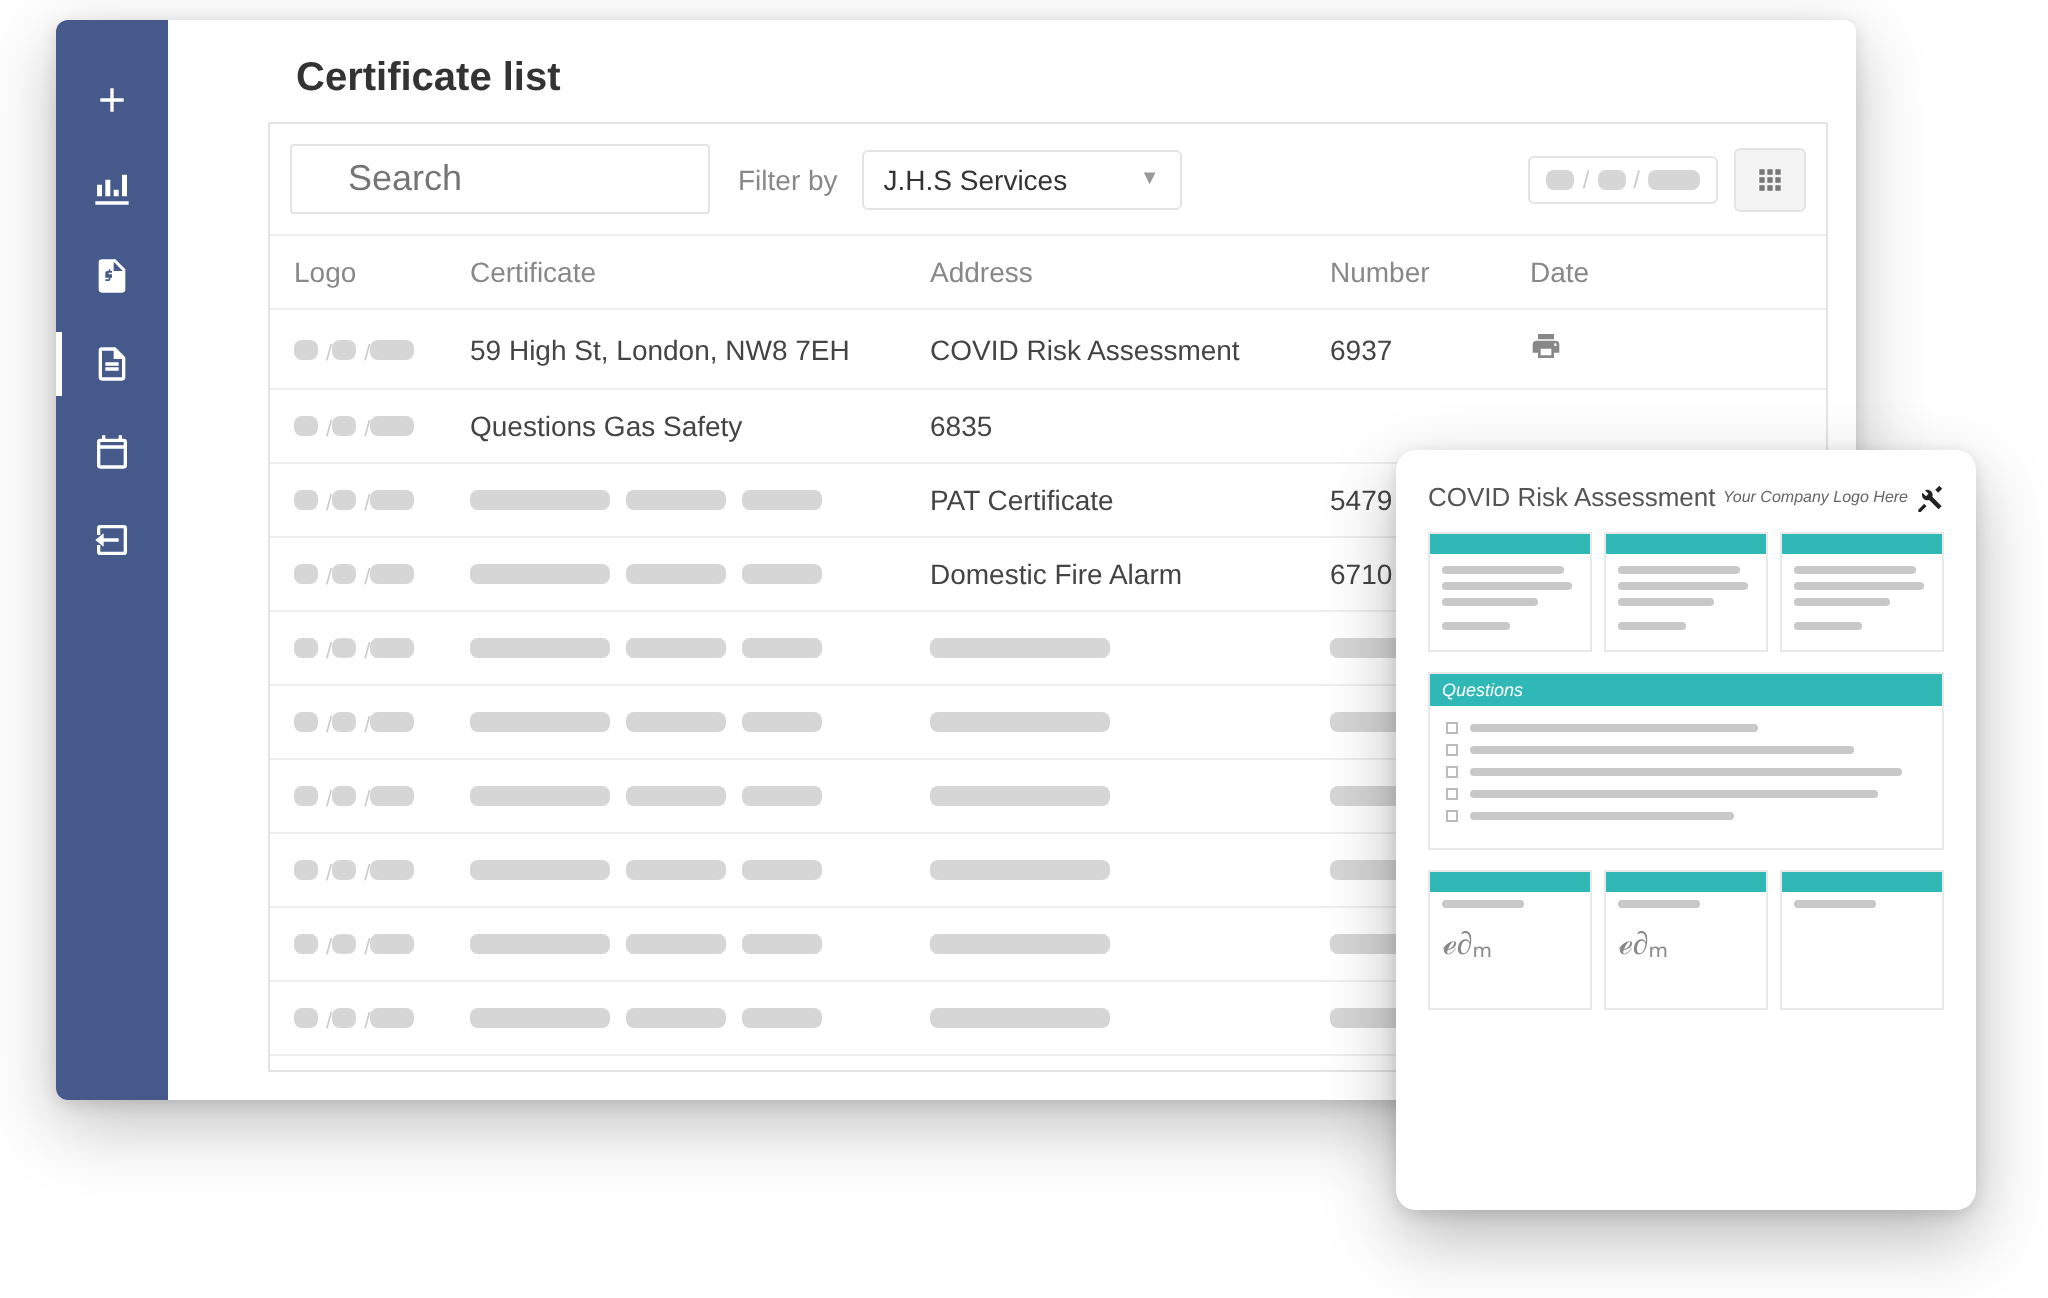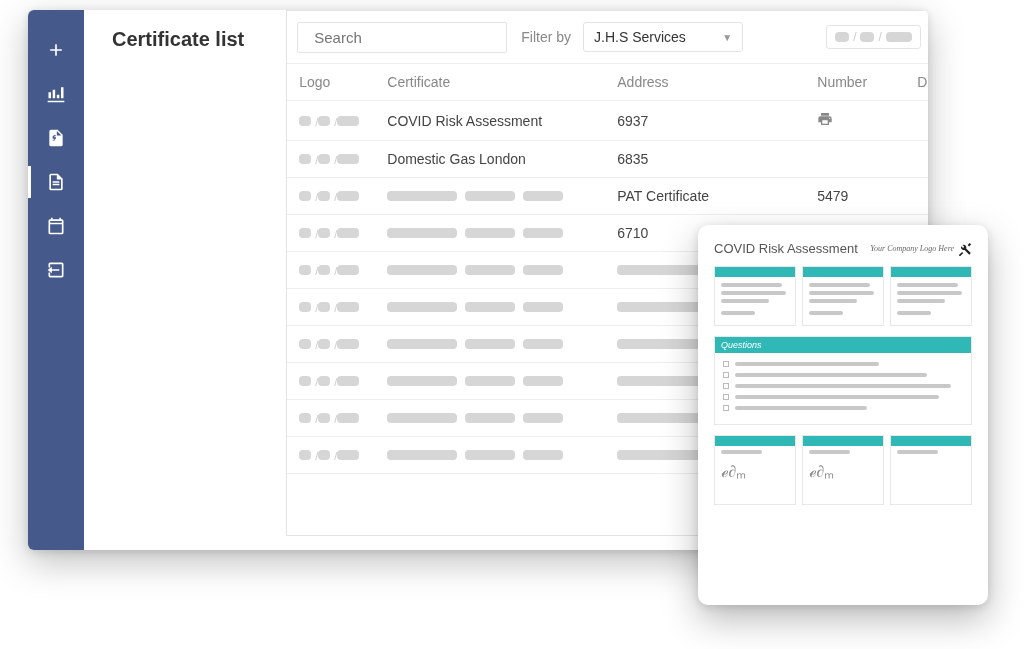--- a/index.html
+++ b/index.html
@@ -48,20 +48,22 @@
     top: 6px;
     bottom: 6px;
     width: 3px;
     background: #fff;
   }
   .sidebar-item svg { width: 20px; height: 20px; fill: #fff; }
   .main {
     flex: 1;
     background: #fff;
     display: flex;
+    flex-direction: column;
+    padding-left: 36px;
   }
   .page-title {
     padding: 18px 28px 10px 28px;
     font-size: 20px;
     font-weight: 600;
     color: #333;
   }
   .panel {
     margin: 0 14px 14px 14px;
     border: 1px solid #e4e4e4;
@@ -83,24 +85,25 @@
     border: 1px solid #e4e4e4;
     border-radius: 2px;
     padding: 6px 10px;
     width: 210px;
     color: #aaa;
   }
   .search-box svg { width: 14px; height: 14px; fill: #bbb; margin-right: 6px;}
   .search-input {
     border: none;
     outline: none;
-    font-size: 15px;
+    font-size: 18px;
     color: #666;
     flex: 1;
     background: transparent;
+    margin-left: 12px;
   }
   .filter-label {
     color: #888;
     font-size: 14px;
     margin-left: 6px;
     margin-right: 4px;
   }
   .company-select {
     border: 1px solid #e4e4e4;
     border-radius: 3px;
@@ -183,21 +186,20 @@
     font-weight: 500;
   }
   .logo-ph {
     font-size: 8px;
     font-style: italic;
     color: #666;
     text-align: left;
     display: flex;
     align-items: center;
     gap: 4px;
-    font-family: Liberation Serif, serif;
   }
   .logo-ph svg { width: 14px; height: 14px; fill: #222;}
   .cert-grid {
     display: grid;
     grid-template-columns: 1fr 1fr 1fr;
     gap: 6px;
     margin-bottom: 10px;
   }
   .cert-box {
     border: 1px solid #e8e8e8;
@@ -330,42 +332,44 @@
         <div class="thead">
           <div>Logo</div>
           <div>Certificate</div>
           <div>Address</div>
           <div>Number</div>
           <div>Date</div>
         </div>
         <div id="tbody">
             <div class="trow">
               <div class="cell-placeholder"><span class="placeholder-pill" style="width:12px"></span><span style="color:#ccc;font-size:11px">/</span><span class="placeholder-pill" style="width:12px"></span><span style="color:#ccc;font-size:11px">/</span><span class="placeholder-pill" style="width:22px"></span></div>
+              <div>59 High St, London, NW8 7EH</div>
               <div>COVID Risk Assessment</div>
               <div>6937</div>
               <div class="view-icon"><svg viewBox="0 0 24 24">
                   <path d="M19 8H5a3 3 0 0 0-3 3v6h4v4h12v-4h4v-6a3 3 0 0 0-3-3zm-3 11H8v-5h8v5zm3-7a1 1 0 1 1 1-1 1 1 0 0 1-1 1zM18 3H6v4h12V3z"></path>
                 </svg></div>
             </div>
             <div class="trow">
               <div class="cell-placeholder"><span class="placeholder-pill" style="width:12px"></span><span style="color:#ccc;font-size:11px">/</span><span class="placeholder-pill" style="width:12px"></span><span style="color:#ccc;font-size:11px">/</span><span class="placeholder-pill" style="width:22px"></span></div>
-              <div>Domestic Gas London</div>
+              <div>Questions Gas Safety</div>
               <div>6835</div>
               <div></div>
             </div>
             <div class="trow">
               <div class="cell-placeholder"><span class="placeholder-pill" style="width:12px"></span><span style="color:#ccc;font-size:11px">/</span><span class="placeholder-pill" style="width:12px"></span><span style="color:#ccc;font-size:11px">/</span><span class="placeholder-pill" style="width:22px"></span></div>
               <div class="cell-placeholder"><span class="placeholder-pill" style="width:70px"></span> <span class="placeholder-pill" style="width:50px"></span> <span class="placeholder-pill" style="width:40px"></span></div>
               <div>PAT Certificate</div>
               <div>5479</div>
               <div></div>
             </div>
             <div class="trow">
               <div class="cell-placeholder"><span class="placeholder-pill" style="width:12px"></span><span style="color:#ccc;font-size:11px">/</span><span class="placeholder-pill" style="width:12px"></span><span style="color:#ccc;font-size:11px">/</span><span class="placeholder-pill" style="width:22px"></span></div>
               <div class="cell-placeholder"><span class="placeholder-pill" style="width:70px"></span> <span class="placeholder-pill" style="width:50px"></span> <span class="placeholder-pill" style="width:40px"></span></div>
+              <div>Domestic Fire Alarm</div>
               <div>6710</div>
               <div></div>
             </div>
             <div class="trow">
               <div class="cell-placeholder"><span class="placeholder-pill" style="width:12px"></span><span style="color:#ccc;font-size:11px">/</span><span class="placeholder-pill" style="width:12px"></span><span style="color:#ccc;font-size:11px">/</span><span class="placeholder-pill" style="width:22px"></span></div>
               <div class="cell-placeholder"><span class="placeholder-pill" style="width:70px"></span> <span class="placeholder-pill" style="width:50px"></span> <span class="placeholder-pill" style="width:40px"></span></div>
               <div class="cell-placeholder"><span class="placeholder-pill" style="width:90px"></span></div>
               <div class="cell-placeholder"><span class="placeholder-pill" style="width:36px"></span></div>
               <div></div>
             </div>

